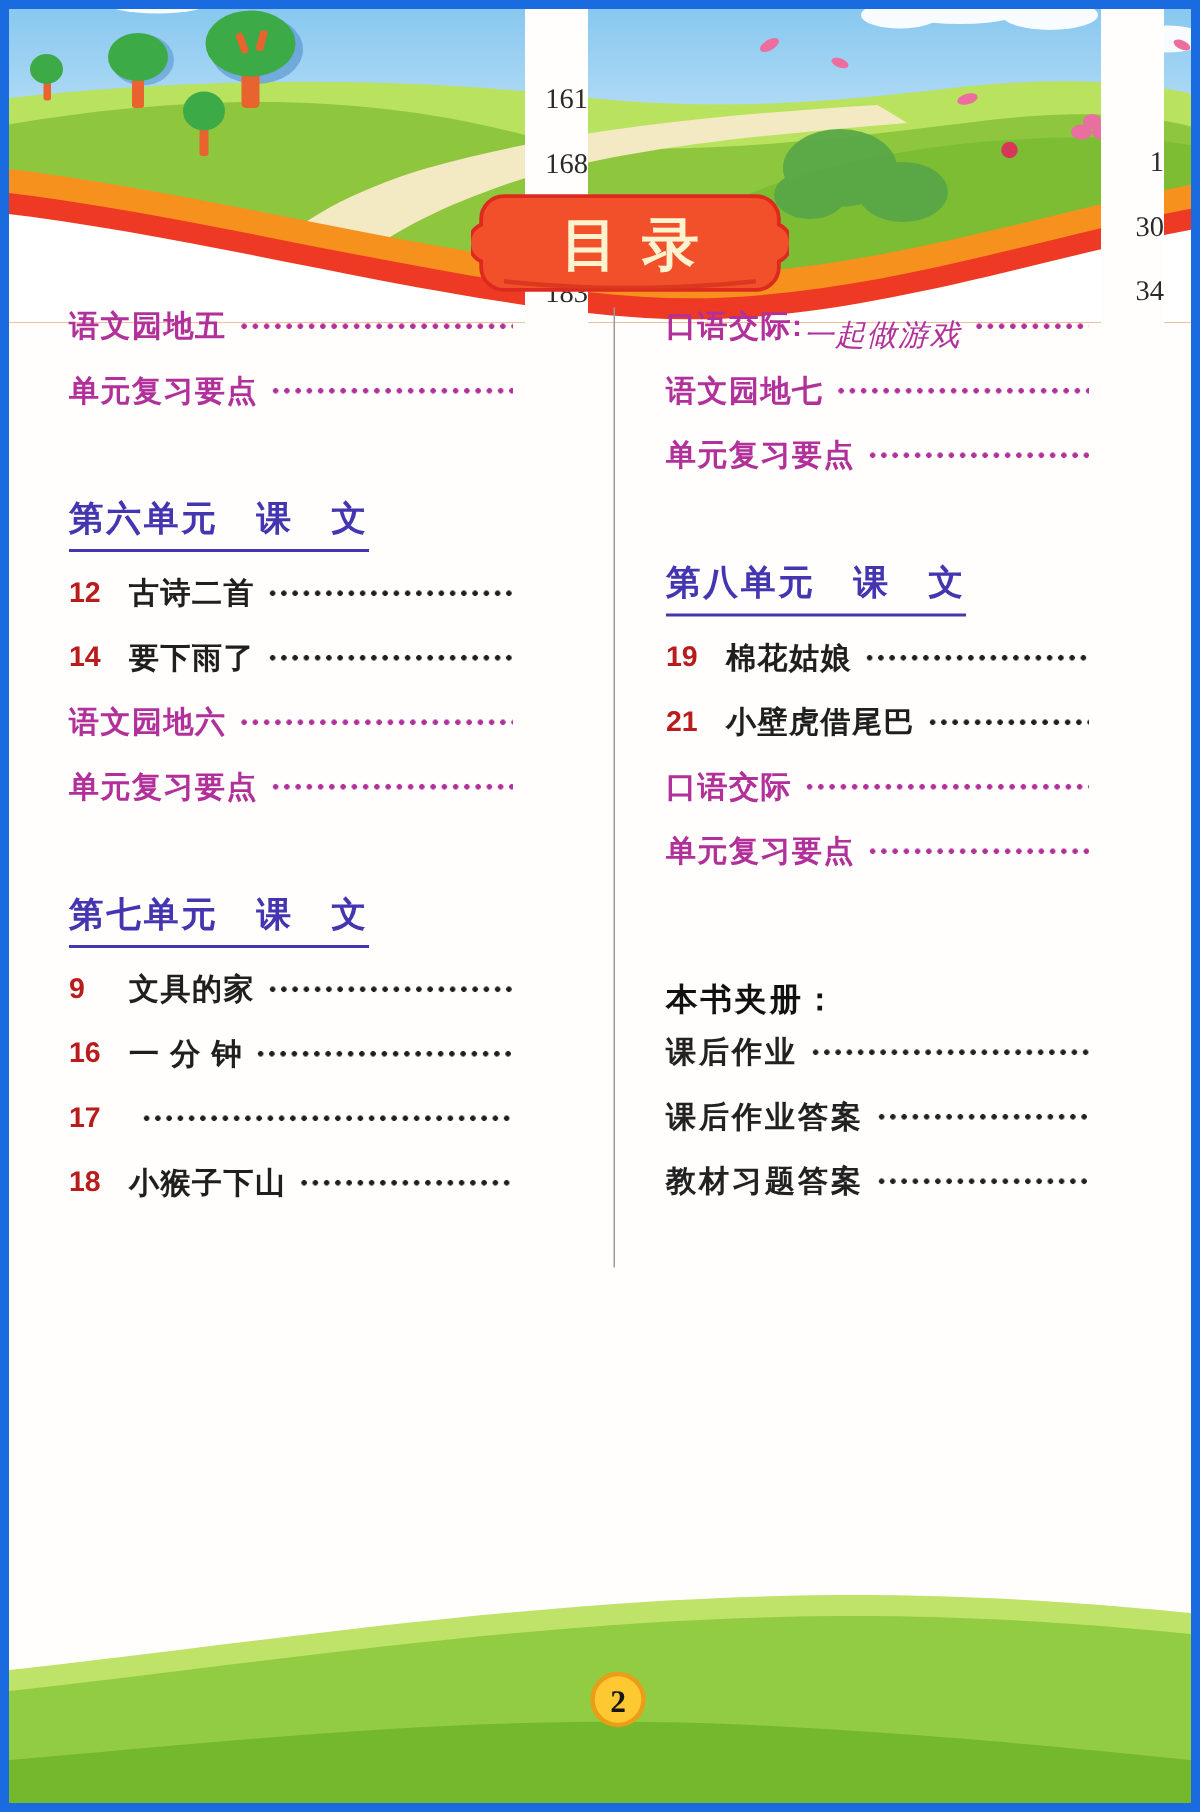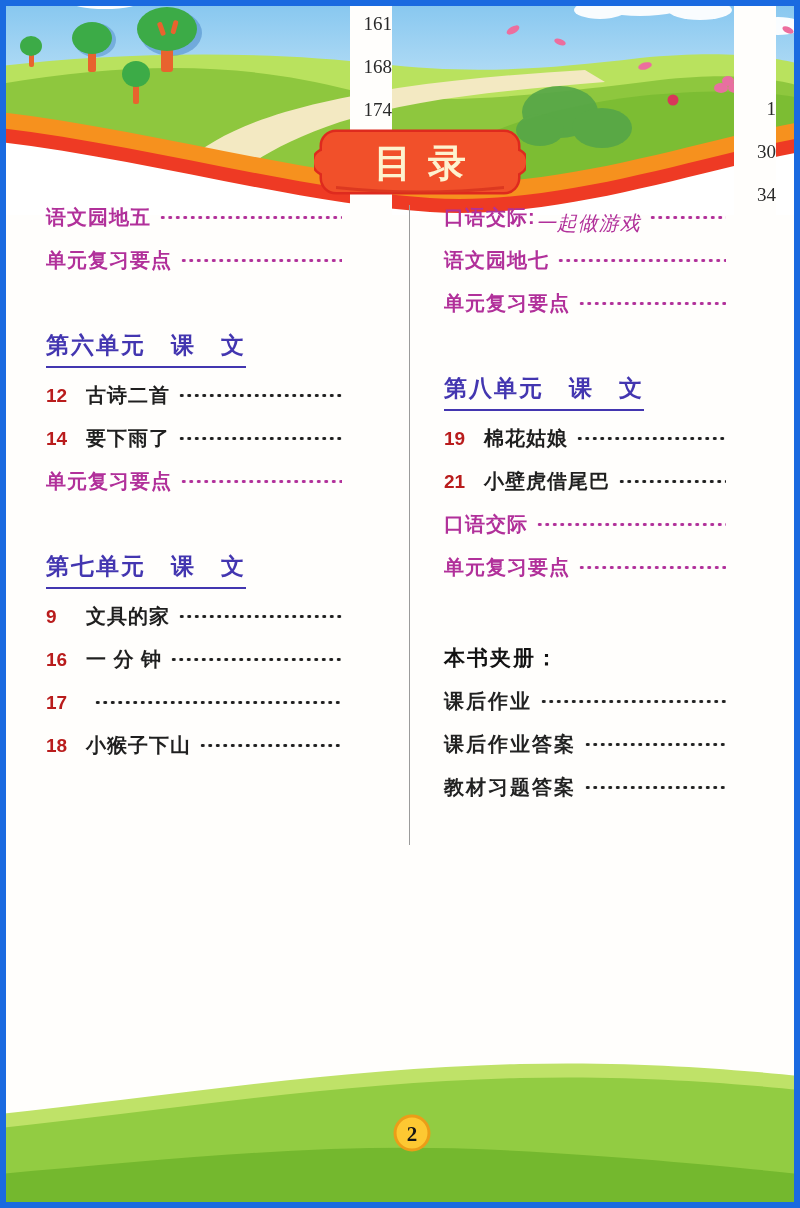--- a/index.html
+++ b/index.html
@@ -49,21 +49,21 @@
   }
   .row.black .page{color:#2a2a2a;}
   .row.magenta .page{color:#bd4da2;}
   .row.serif .page{color:#2a2a2a;}
   .heading{margin-top:48px; height:44px; display:flex; align-items:flex-start;}
   .heading .htext{
     display:inline-block; font-size:23px; font-weight:bold; color:#4336b0;
     letter-spacing:2px; padding-bottom:5px; border-bottom:2px solid #4336b0;
     white-space:pre;
   }
-  .subheading{margin-top:47px; height:44px; display:flex; align-items:center;}
+  .subheading{margin-top:47px; height:44px; display:flex; align-items:flex-end;}
   .subheading .htext{
     font-family:"Liberation Serif",serif; font-size:21px; font-weight:bold;
     color:#111111; letter-spacing:2px; white-space:pre;
   }
   .page-num{
     position:absolute; left:392px; top:1119px; width:40px; height:30px; z-index:6;
     display:flex; align-items:center; justify-content:center;
     font-family:"Liberation Serif",serif; font-weight:bold; font-size:21px; color:#161616;
   }
 </style>
@@ -178,20 +178,25 @@
           <span class="dots"></span>
           <span class="page">136</span>
         </div>
         <div class="row black">
           <span class="num">14</span>
           <span class="label">要下雨了</span>
           <span class="dots"></span>
           <span class="page">148</span>
         </div>
         <div class="row magenta">
+          <span class="label">语文园地六</span>
+          <span class="dots"></span>
+          <span class="page">156</span>
+        </div>
+        <div class="row magenta">
           <span class="label">单元复习要点</span>
           <span class="dots"></span>
           <span class="page">158</span>
         </div>
         <div class="heading">
           <span class="htext">第七单元　课　文</span>
         </div>
         <div class="row black">
           <span class="num">9</span>
           <span class="label">文具的家</span>

